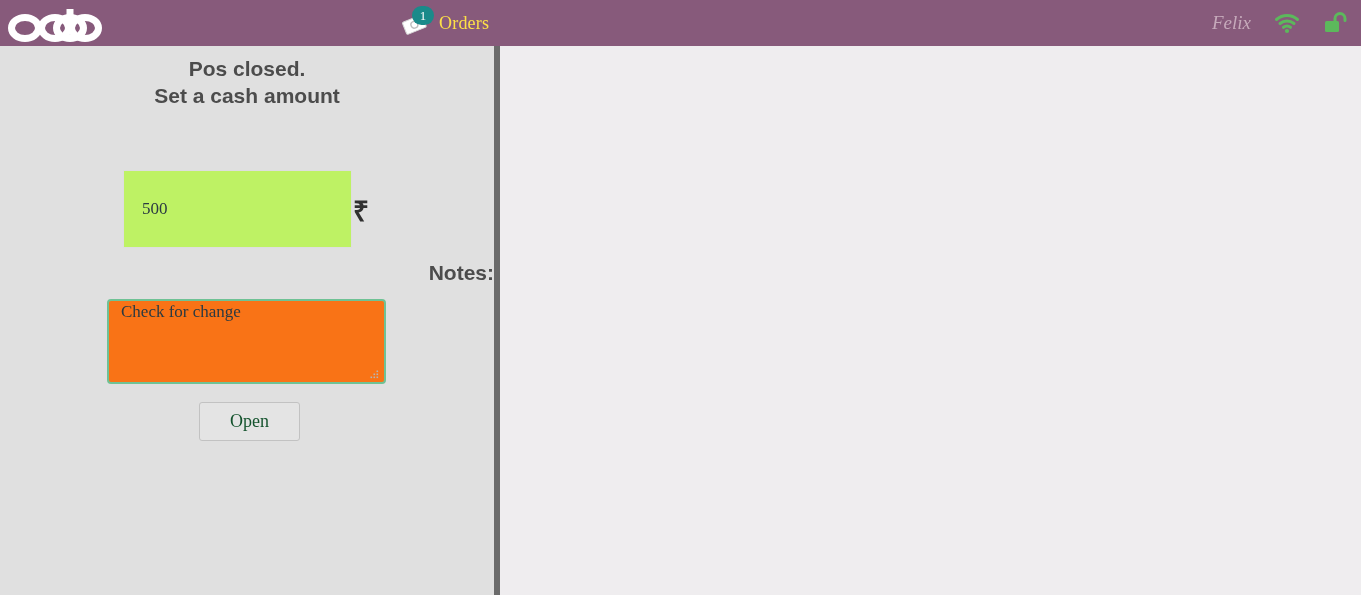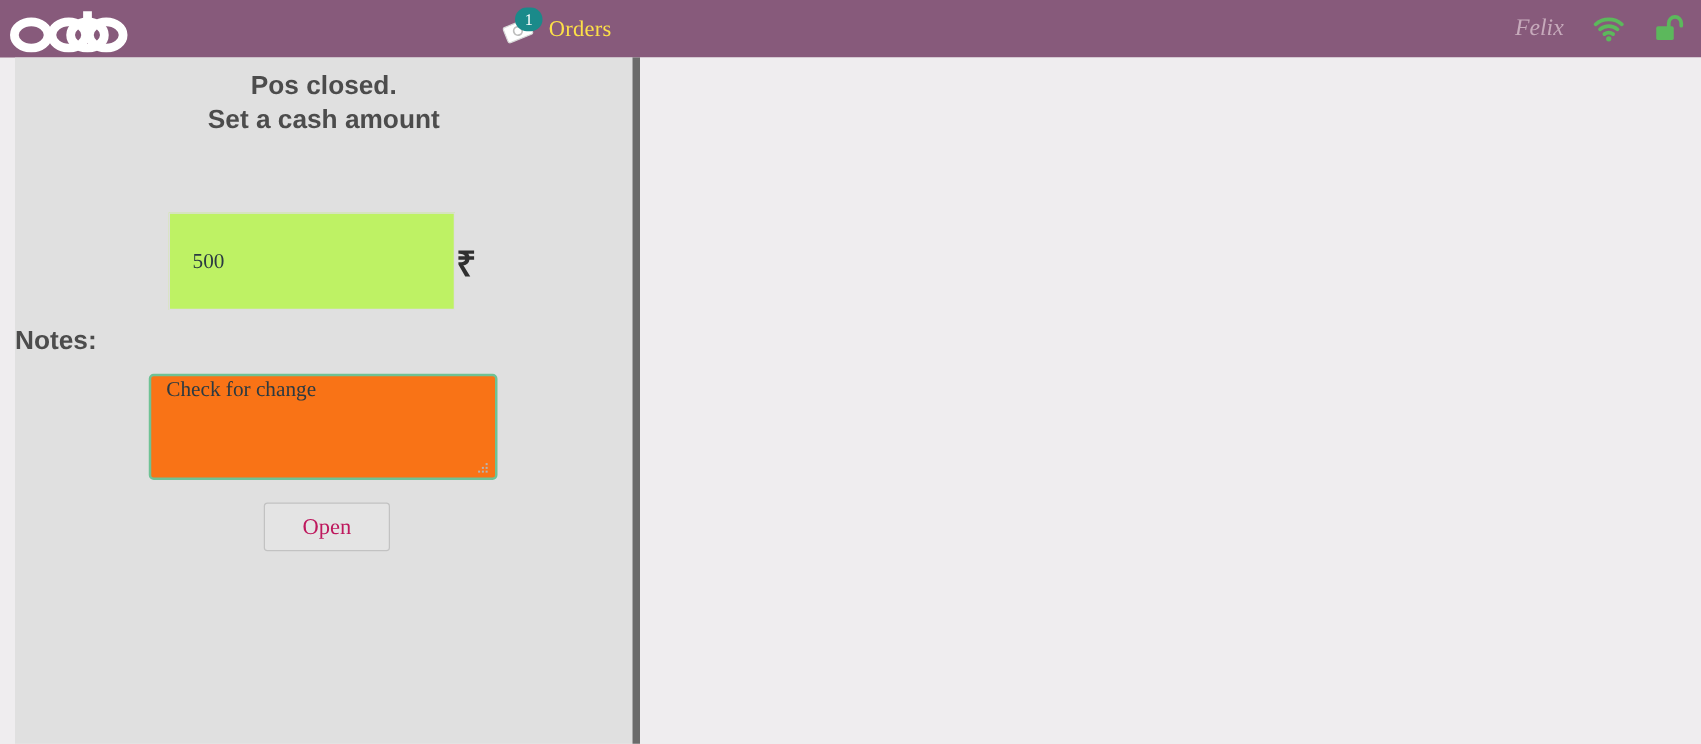--- a/index.html
+++ b/index.html
@@ -65,21 +65,21 @@
   .username {
     color: #c6aabb;
     font-style: italic;
     font-size: 19px;
     font-family: "Liberation Serif", serif;
   }
   .ticon { display: flex; align-items: center; cursor: pointer; }
 
   
   .workspace {
-    position: absolute; top: 46px; left: 12px;
+    position: absolute; top: 46px; left: 0;
     width: 1117px; height: 549px;
   }
   .left-pane {
     position: absolute; left: 0; top: 0;
     width: 494px; height: 549px;
     background: #e0e0e0;
   }
   .divider {
     position: absolute; left: 494px; top: 0;
     width: 6px; height: 549px;
@@ -130,21 +130,21 @@
     position: absolute; left: 230px; top: 21px;
     font-size: 28px;
     color: #303030;
     font-family: "Liberation Serif", serif;
     font-weight: bold;
   }
 
   .notes-label {
     position: absolute; left: 0; top: 215px;
     width: 494px;
-    text-align: left;
+    text-align: right;
     color: #4c4c4c;
     font-size: 21px;
     font-weight: bold;
   }
 
   .notes-area {
     position: absolute; left: 107px; top: 253px;
     width: 279px; height: 85px;
     background: #f97316;
     border: 2px solid #6fc295;
@@ -162,21 +162,21 @@
     width: 11px; height: 11px;
     pointer-events: none;
   }
 
   .open-btn {
     position: absolute; left: 199px; top: 356px;
     width: 101px; height: 39px;
     background: #e4e4e4;
     border: 1px solid #c2c2c2;
     border-radius: 3px;
-    color: #be185d;
+    color: #14532d;
     font-family: "Liberation Serif", serif;
     font-size: 18px;
     cursor: pointer;
   }
 </style>
 </head>
 <body>
 
 <div class="topbar">
 

